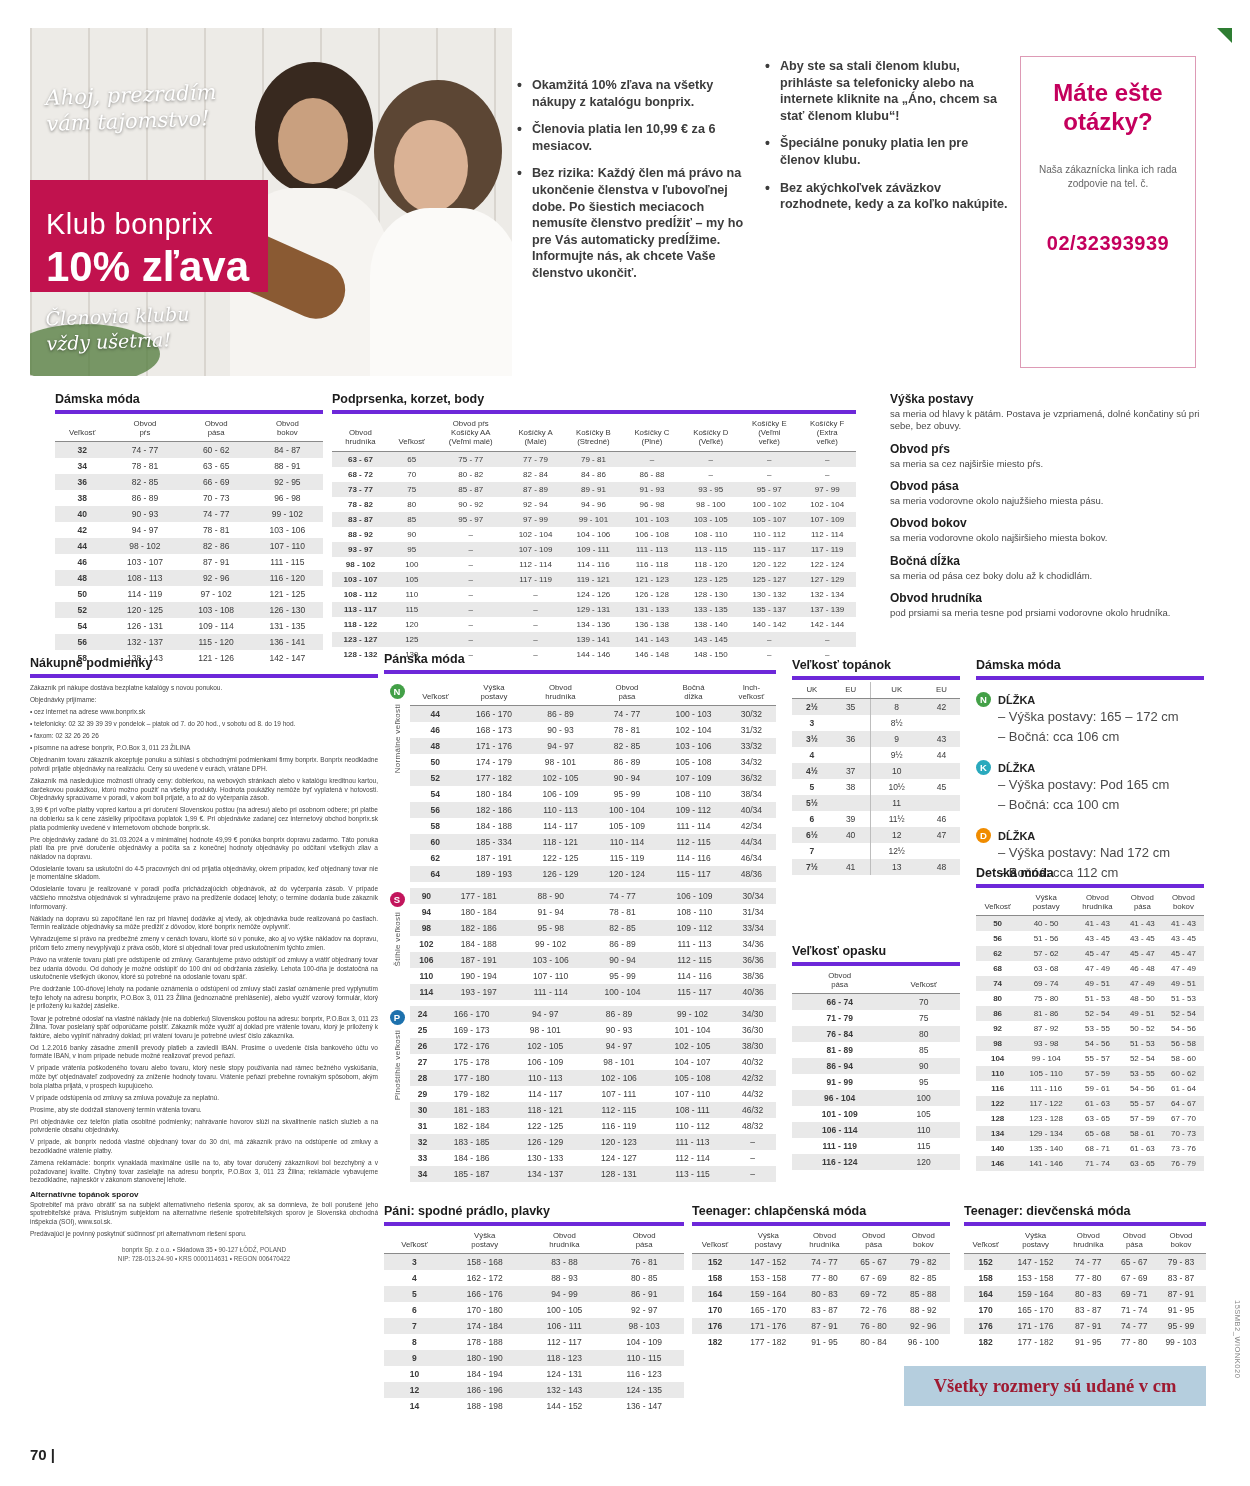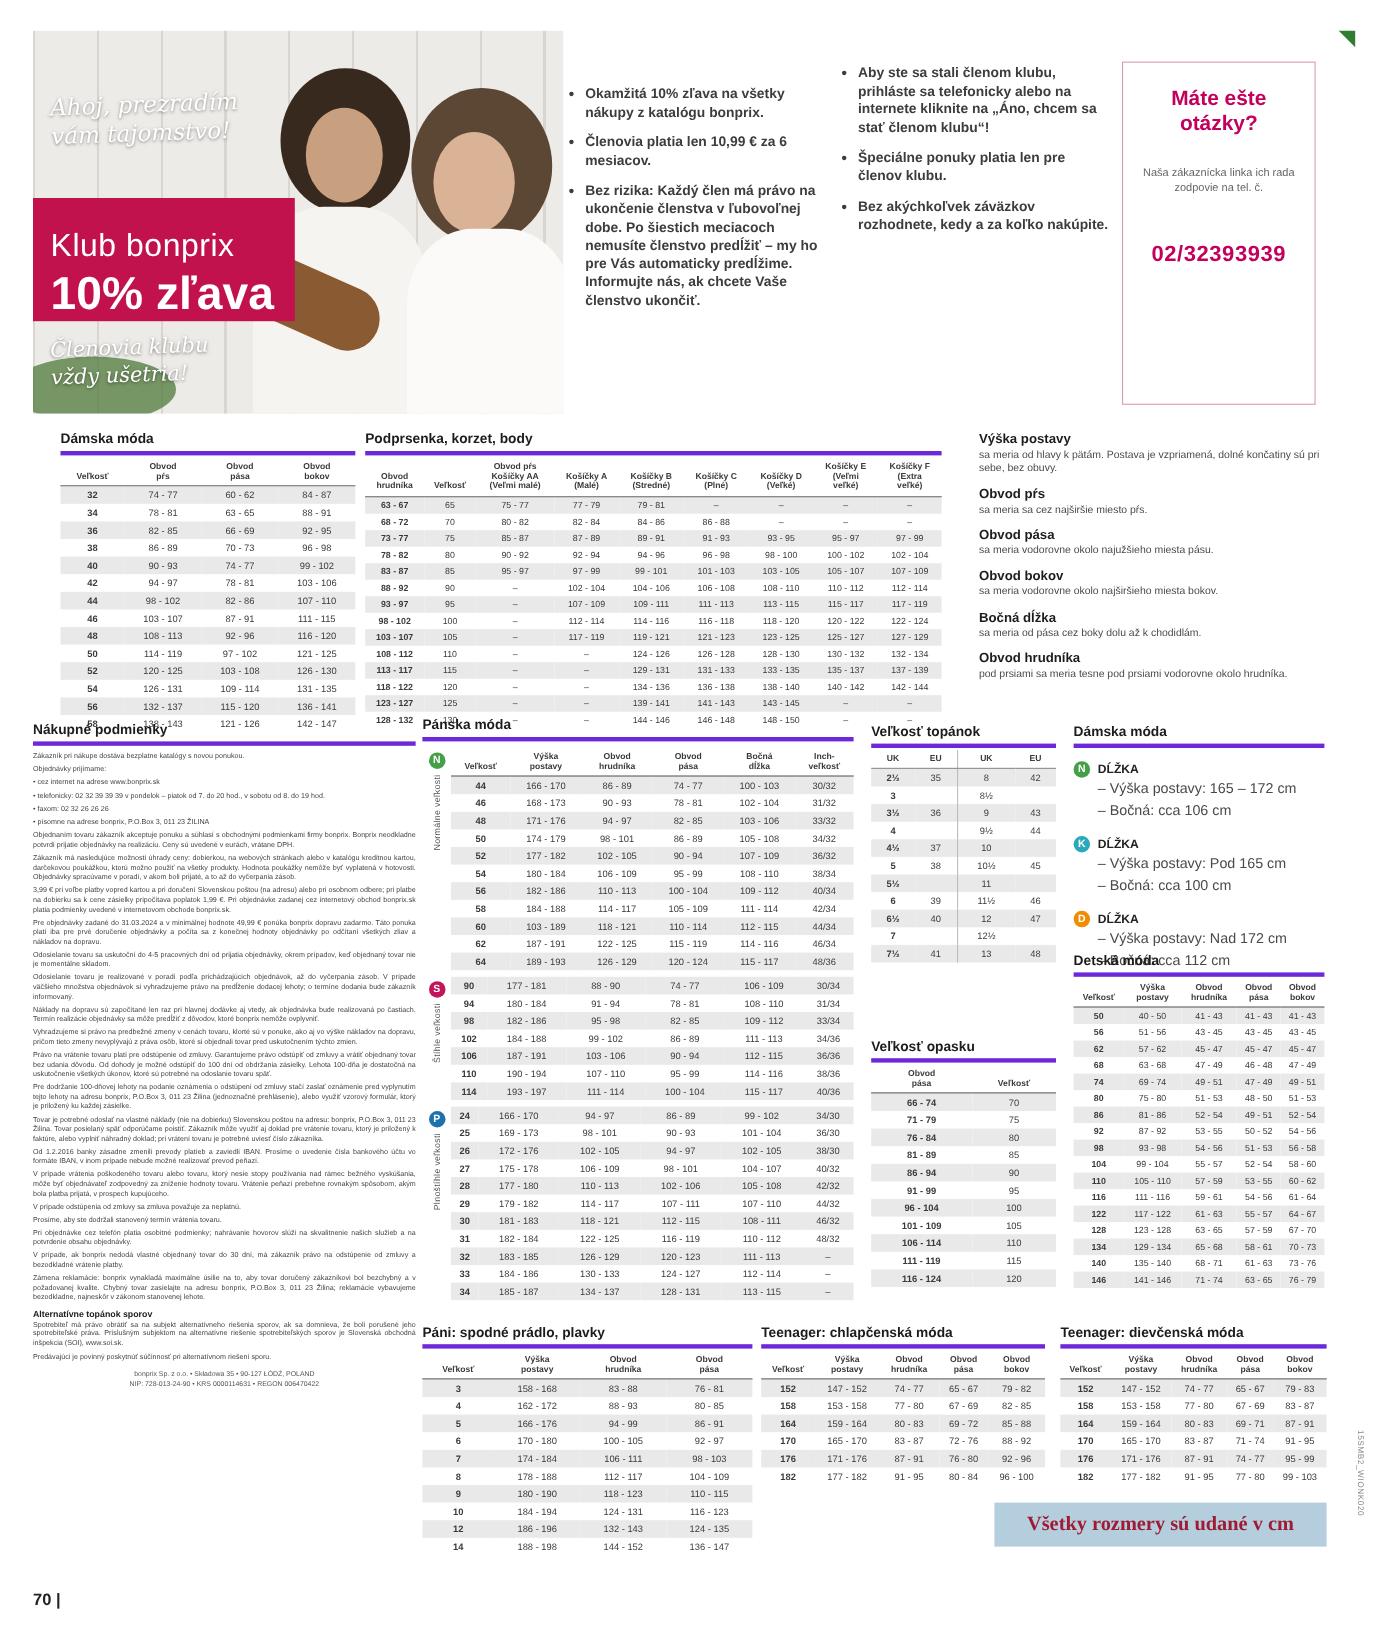--- a/index.html
+++ b/index.html
@@ -29,30 +29,30 @@
   .bullets{list-style:none;margin:0;padding:0;}
   .bullets li{position:relative;padding-left:15px;margin-bottom:11px;
               font-size:12.6px;font-weight:700;color:#3c3c3c;line-height:1.32;}
   .bullets li::before{content:"•";position:absolute;left:0;top:-1px;font-size:14px;color:#3c3c3c;}
   #benefits-left{left:517px;top:77px;width:233px;}
   #benefits-right{left:765px;top:58px;width:246px;}
 
   
   #questions-box{left:1020px;top:56px;width:176px;height:312px;border:1px solid #dd9ab5;
                  box-sizing:border-box;padding:22px 14px;text-align:center;}
-  #questions-box .qb-title{color:#c4005d;font-size:19px;font-weight:700;line-height:1.2;
+  #questions-box .qb-title{color:#c4005d;font-size:24px;font-weight:700;line-height:1.2;
                            margin-bottom:26px;white-space:pre-line;}
   #questions-box .qb-text{font-size:10px;color:#666;line-height:1.45;margin-bottom:40px;}
   #questions-box .qb-phone{color:#c4005d;font-size:20px;font-weight:700;letter-spacing:.5px;}
 
   
   .sec-title{font-size:12.5px;font-weight:700;color:#1c1c1c;padding-bottom:4px;
              border-bottom:4px solid #6d28d9;margin-bottom:2px;}
   .sizetable{border-collapse:collapse;width:100%;font-size:8.5px;color:#3a3a3a;}
-  .sizetable th{font-size:7.8px;font-weight:700;padding:3px 2px 4px;vertical-align:bottom;
+  .sizetable th{font-size:7.8px;font-weight:400;padding:3px 2px 4px;vertical-align:bottom;
                 white-space:pre-line;border-bottom:1px solid #8a8a8a;text-align:center;line-height:1.18;}
   .sizetable td{padding:3px 2px;text-align:center;white-space:nowrap;}
   .sizetable tbody tr:nth-child(odd){background:#e9e9e9;}
   .sizetable td:first-child{font-weight:700;}
 
   #damska{left:55px;top:392px;width:268px;}
   #bra{left:332px;top:392px;width:524px;}
   #bra .sizetable{font-size:8px;}
   #measuring{left:890px;top:392px;width:316px;}
   .measure-title{font-size:12px;font-weight:700;color:#1c1c1c;margin-bottom:2px;}
@@ -582,21 +582,21 @@
               <tr>
                 <td>58</td>
                 <td>184 - 188</td>
                 <td>114 - 117</td>
                 <td>105 - 109</td>
                 <td>111 - 114</td>
                 <td>42/34</td>
               </tr>
               <tr>
                 <td>60</td>
-                <td>103 - 189</td>
+                <td>185 - 334</td>
                 <td>118 - 121</td>
                 <td>110 - 114</td>
                 <td>112 - 115</td>
                 <td>44/34</td>
               </tr>
               <tr>
                 <td>62</td>
                 <td>187 - 191</td>
                 <td>122 - 125</td>
                 <td>115 - 119</td>

